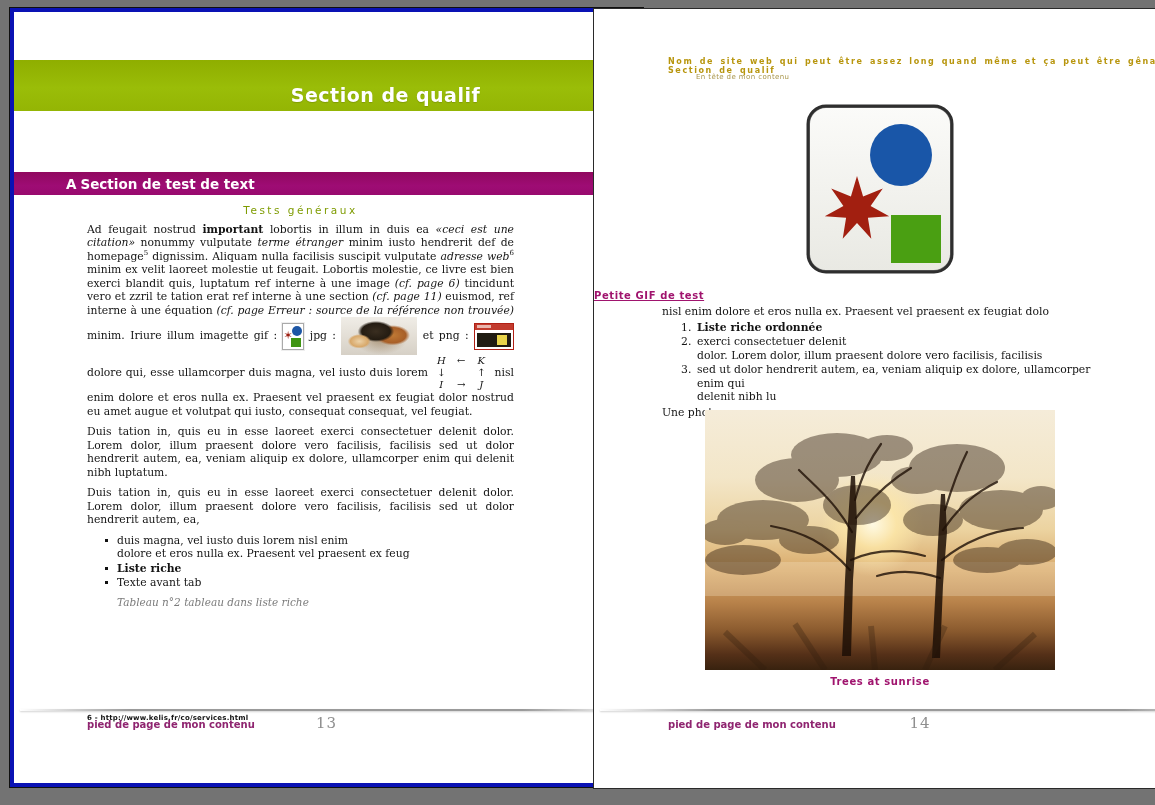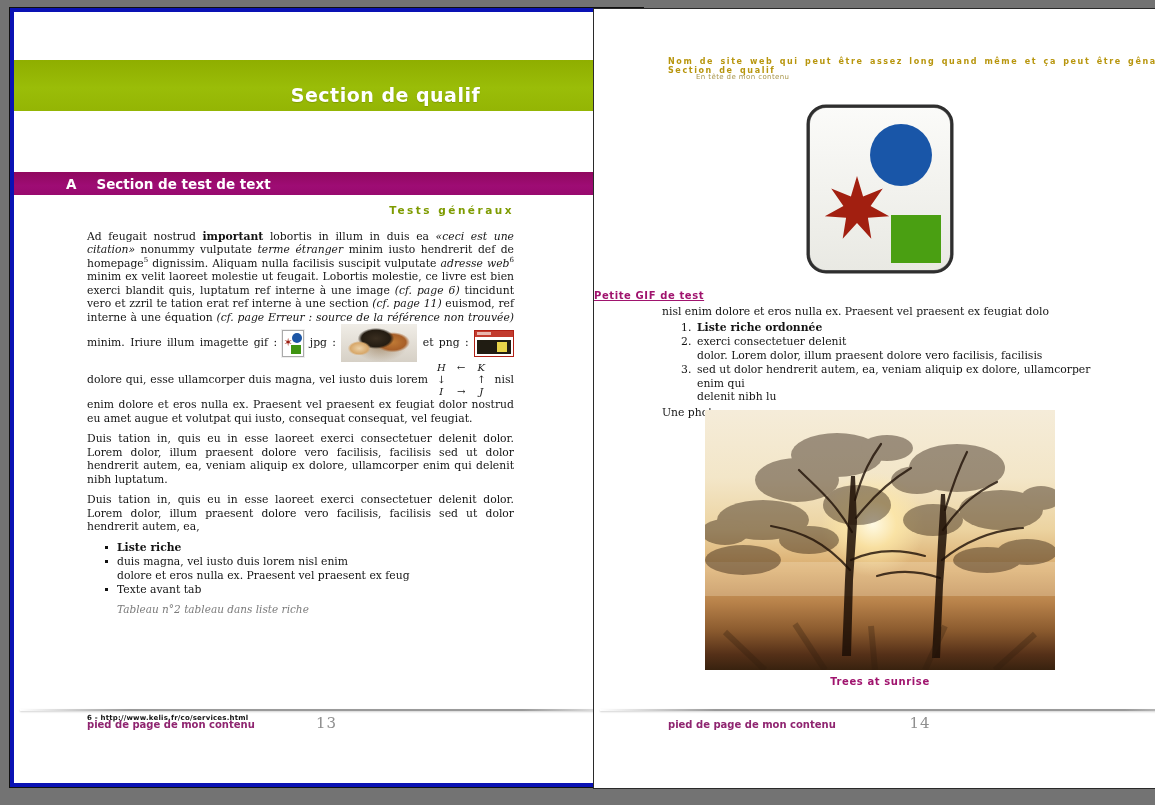--- a/index.html
+++ b/index.html
@@ -27,29 +27,29 @@
     color:#fff; font:bold 19px "DejaVu Sans", sans-serif; letter-spacing:0.5px;
     text-shadow:0 1px 1px rgba(0,0,0,0.15);
   }
   .purple-band {
     position:absolute; top:160px; left:0; right:0; height:23px;
     background:linear-gradient(180deg,#90085f 0%,#9e0c74 60%,#980a6e 100%);
     color:#fff; display:flex; align-items:center;
     font-family:"DejaVu Sans", sans-serif; font-weight:bold; font-size:13.5px;
   }
   .sec-prefix { margin-left:52px; }
-  .sec-title  { margin-left:20px; }
+  .sec-title  { margin-left:4px; }
 
   .lp-content {
     position:absolute; top:190px; left:73px; width:427px;
     font-size:10.8px; line-height:13.5px; color:#141414; text-align:justify;
   }
   .subheading {
-    color:#7e9b00; font-family:"DejaVu Sans", sans-serif; font-weight:bold;
-    font-size:10.5px; letter-spacing:2.5px; margin:2px 0 12px 0; text-align:right;
+    color:#7e9b00; font-family:"DejaVu Sans", sans-serif; font-weight:normal;
+    font-size:10.5px; letter-spacing:2.5px; margin:2px 0 5px 0; text-align:center;
   }
   .para { margin-bottom:7px; }
   .para .b, .b { font-weight:bold; }
   .para .i, .i { font-style:italic; }
   sup { font-size:7px; line-height:0; }
 
   .inline-img { display:inline-block; vertical-align:middle; }
   .inline-gif {
     width:22px; height:27px; background:#fff; border:1px solid #aaa;
     position:relative; box-shadow:0 0 0 1px #eee;
@@ -172,22 +172,22 @@
           <span>↓</span>
           <span></span>
           <span>↑</span>
           <span class="mi">I</span>
           <span>→</span>
           <span class="mi">J</span>
         </span><span> nisl enim dolore et eros nulla ex. Praesent vel praesent ex feugiat dolor nostrud eu amet augue et volutpat qui iusto, consequat consequat, vel feugiat.</span></p>
     <p class="para">Duis tation in, quis eu in esse laoreet exerci consectetuer delenit dolor. Lorem dolor, illum praesent dolore vero facilisis, facilisis sed ut dolor hendrerit autem, ea, veniam aliquip ex dolore, ullamcorper enim qui delenit nibh luptatum.</p>
     <p class="para">Duis tation in, quis eu in esse laoreet exerci consectetuer delenit dolor. Lorem dolor, illum praesent dolore vero facilisis, facilisis sed ut dolor hendrerit autem, ea,</p>
     <ul class="rich-list">
+        <li><span>duis magna, vel iusto duis lorem nisl enim</span><br><span>dolore et eros nulla ex. Praesent vel praesent ex feug</span></li>
         <li><span class="b">Liste riche</span></li>
-        <li><span>duis magna, vel iusto duis lorem nisl enim</span><br><span>dolore et eros nulla ex. Praesent vel praesent ex feug</span></li>
         <li><span>Texte avant tab</span><div class="table-caption">Tableau n°2  tableau dans liste riche</div></li>
       </ul>
   </div>
 
   <div class="footnote">6 - http://www.kelis.fr/co/services.html</div>
   <div class="footer-line"></div>
   <div class="footer-text">pied de page de mon contenu</div>
   <div class="page-num">13</div>
 </div>
 

